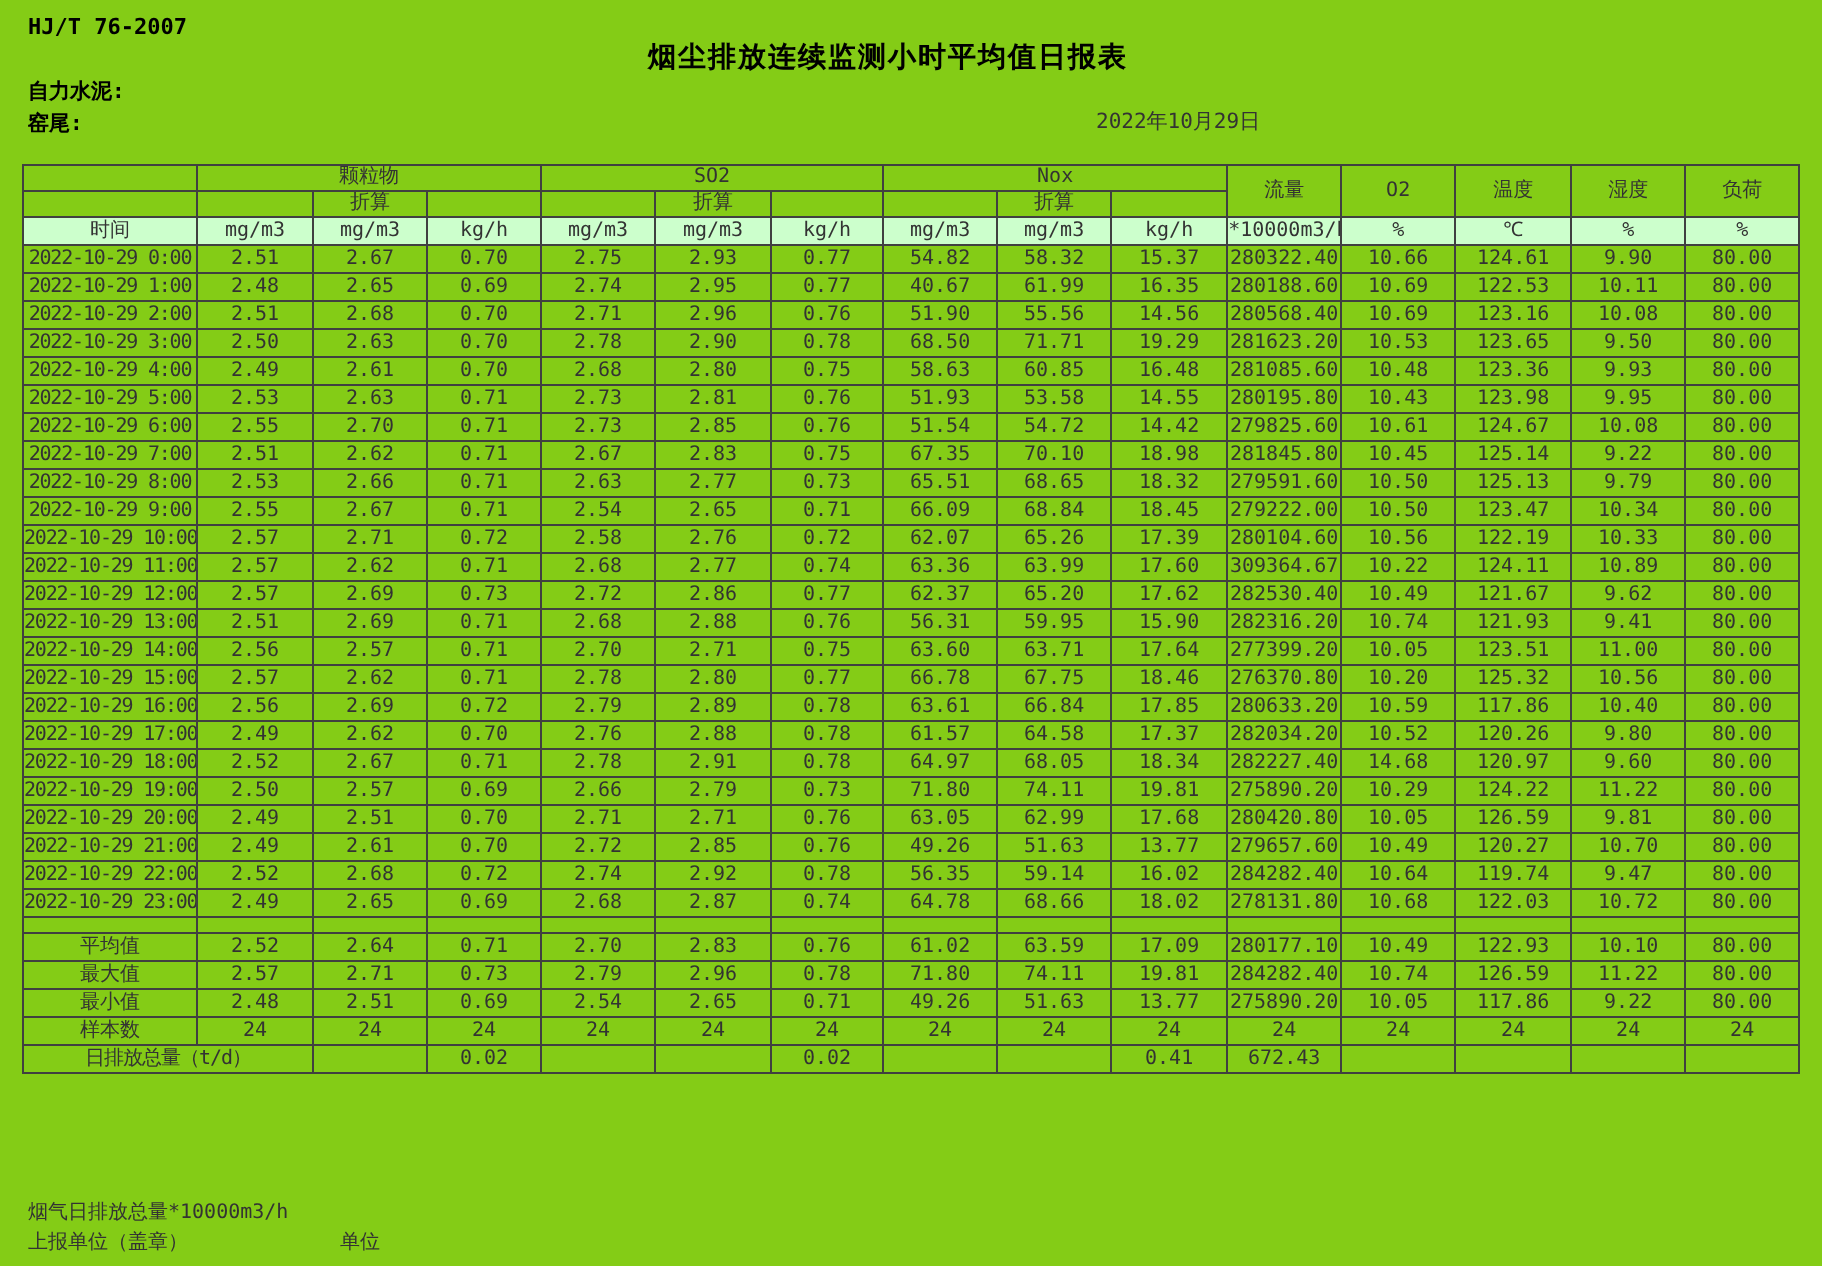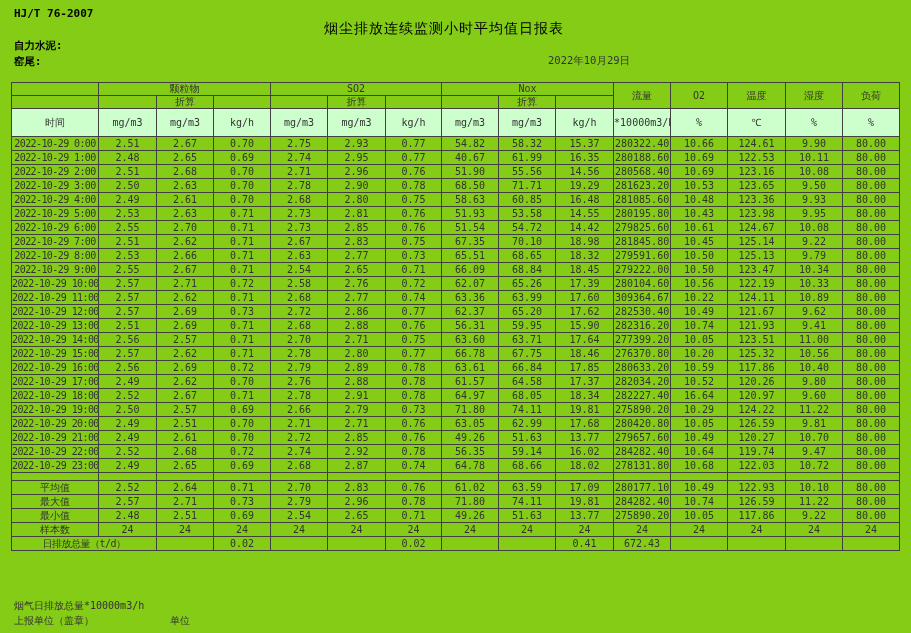--- a/index.html
+++ b/index.html
@@ -5,34 +5,34 @@
   :root { --green: #ccffcc; --border: #404040; --ink: #333; }
   * { box-sizing: border-box; }
   body { margin: 0; background: #fff; }
   .page {
     position: relative; width: 911px; height: 633px; background: #84cc16;
     font-family: "DejaVu Sans Mono", "Liberation Mono", monospace; color: var(--ink);
     overflow: hidden;
   }
   .std-code { position: absolute; left: 14px; top: 7px; font-size: 11px; font-weight: bold; color: #000; }
   .doc-title { position: absolute; left: 0; top: 20px; width: 888px; text-align: center;
-               font-size: 14px; font-weight: normal; color: #000; letter-spacing: 1px; }
+               font-size: 14px; font-weight: bold; color: #000; letter-spacing: 1px; }
   .company   { position: absolute; left: 14px; top: 39px; font-size: 10.5px; font-weight: bold; color: #000; }
   .kiln      { position: absolute; left: 14px; top: 55px; font-size: 10.5px; font-weight: bold; color: #000; }
   .date-line { position: absolute; left: 548px; top: 54px; font-size: 10.5px; }
 
   table.report { position: absolute; left: 11px; top: 82px; width: 888px;
                  border-collapse: collapse; table-layout: fixed; padding-left: 39px; }
   table.report td {
     border: 1px solid var(--border); padding: 0; height: 14px;
     font-size: 10px; line-height: 12px; text-align: center;
     white-space: nowrap; overflow: hidden;
   }
   thead tr.hdr td { height: 13px; }
-  tr.green-row td { background: var(--green); height: 28px; }
+  tr.green-row td { background: var(--green); height: 14px; }
   td.time-cell { letter-spacing: -0.6px; font-size: 9.5px; }
   td.o2-cell { vertical-align: bottom; padding-bottom: 1px; }
   tr.spacer-row td { height: 8px; }
   td.total-label { text-align: left; padding-left: 2px; letter-spacing: -0.5px; }
 
   .foot-1 { position: absolute; left: 14px;  top: 599px; font-size: 10px; }
   .foot-2 { position: absolute; left: 14px;  top: 614px; font-size: 10px; }
   .foot-3 { position: absolute; left: 170px; top: 614px; font-size: 10px; }
 </style>
 </head>
@@ -418,21 +418,21 @@
           <td>2.52</td>
           <td>2.67</td>
           <td>0.71</td>
           <td>2.78</td>
           <td>2.91</td>
           <td>0.78</td>
           <td>64.97</td>
           <td>68.05</td>
           <td>18.34</td>
           <td>282227.40</td>
-          <td class="o2-cell">16.64</td>
+          <td class="o2-cell">14.68</td>
           <td>120.97</td>
           <td>9.60</td>
           <td>80.00</td>
         </tr>
         <tr>
           <td class="time-cell">2022-10-29 19:00</td>
           <td>2.50</td>
           <td>2.57</td>
           <td>0.69</td>
           <td>2.66</td>

